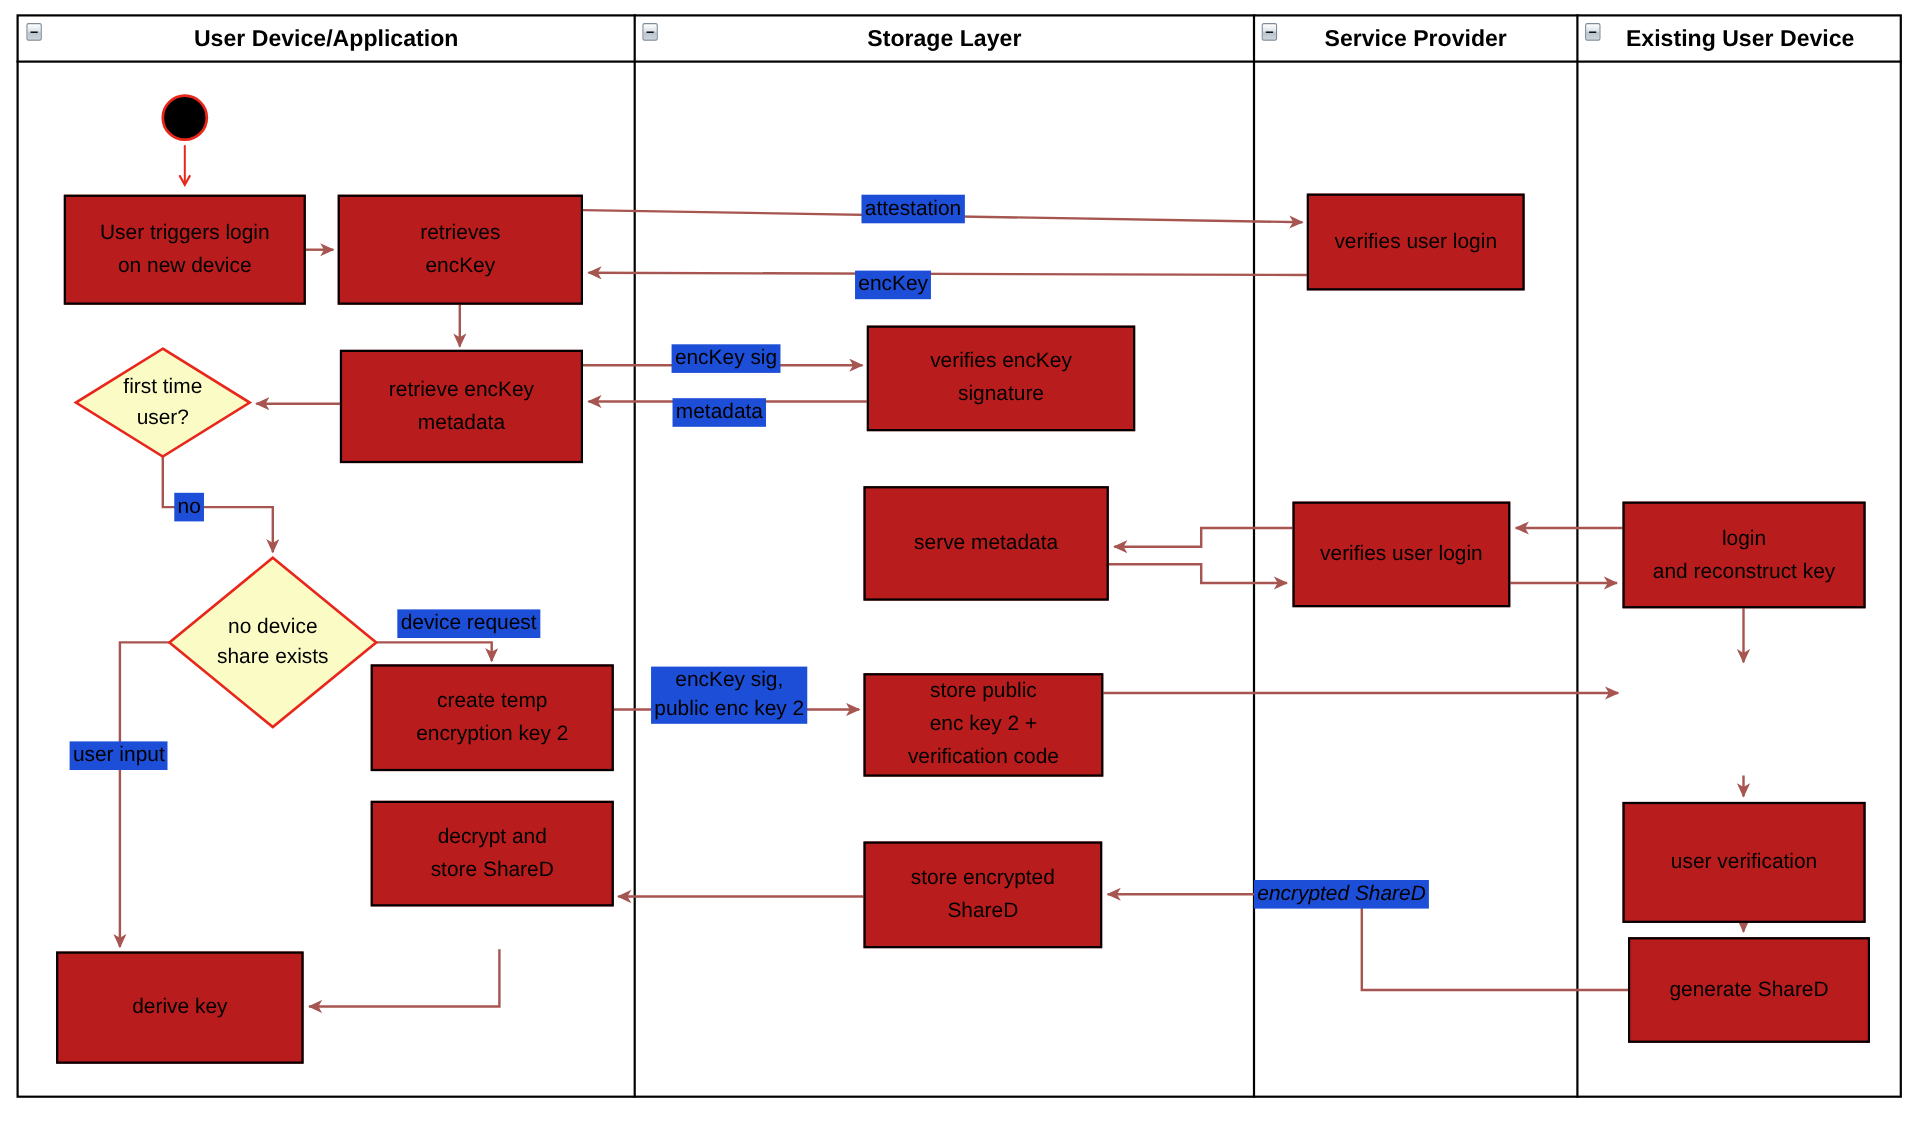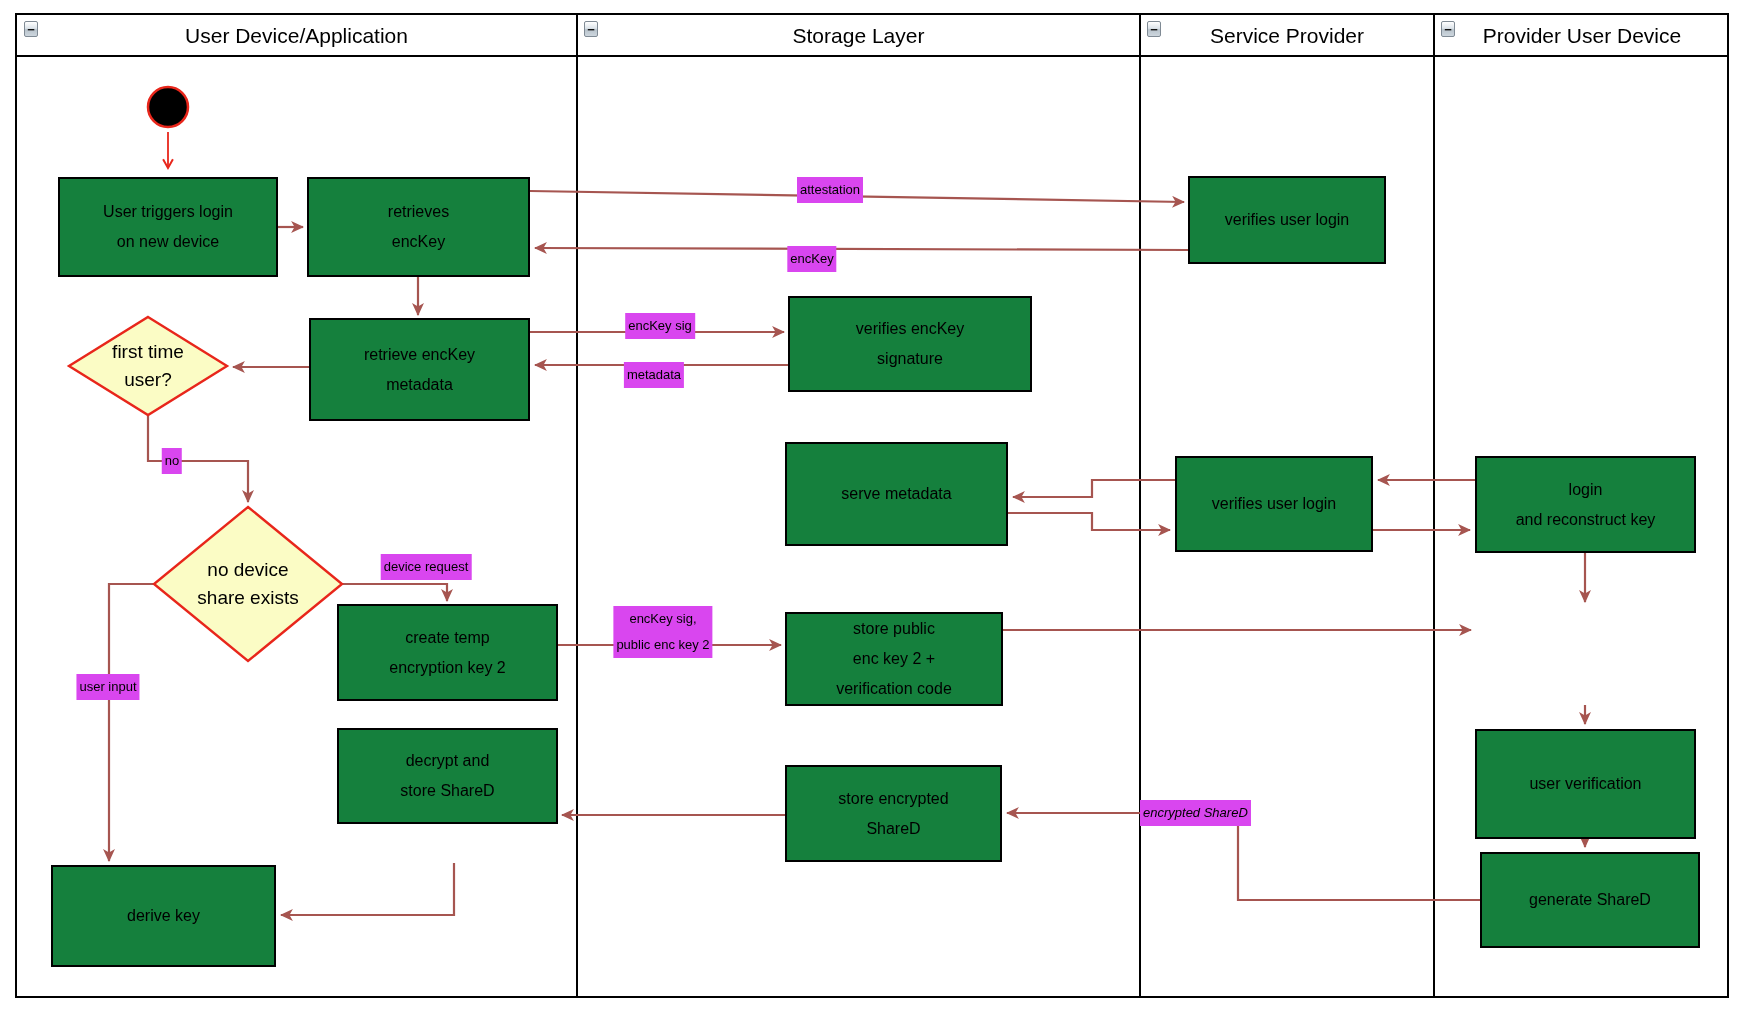--- a/index.html
+++ b/index.html
@@ -4,54 +4,54 @@
 <style>
   html,body{margin:0;padding:0;background:#fff;}
   .stage{position:relative;width:1756px;height:1026px;background:#fff;
          font-family:"Liberation Sans",sans-serif;color:#000;overflow:hidden;}
   
   .pool{position:absolute;left:15px;top:13px;width:1714px;height:985px;
         border:2px solid #000;box-sizing:border-box;background:#fff;z-index:0;}
   .header-line{position:absolute;left:15px;top:55px;width:1714px;height:2px;background:#000;z-index:0;}
   .lane-divider{position:absolute;top:13px;height:985px;width:2px;background:#000;z-index:0;}
   .lane-title{position:absolute;top:19px;height:34px;display:flex;align-items:center;justify-content:center;
-              font-size:21px;font-weight:normal;z-index:2;}
+              font-size:21px;font-weight:bold;z-index:2;}
   .collapse-btn{position:absolute;width:14px;height:16px;z-index:3;
                 border:1px solid #7f8a94;border-radius:2px;box-sizing:border-box;
                 background:linear-gradient(#ffffff 0%,#dde4ea 45%,#b9c4cd 55%,#cdd6dd 100%);
                 display:flex;align-items:center;justify-content:center;cursor:pointer;
                 font-size:13px;font-weight:bold;color:#111;line-height:1;}
   
   svg.edges{position:absolute;left:0;top:0;z-index:1;}
   
-  .node{position:absolute;border:2px solid #000;background:#15803d;box-sizing:border-box;
+  .node{position:absolute;border:2px solid #000;background:#b91c1c;box-sizing:border-box;
         display:flex;align-items:center;justify-content:center;text-align:center;
-        font-size:16px;line-height:30px;white-space:pre-line;z-index:2;}
+        font-size:19px;line-height:30px;white-space:pre-line;z-index:2;}
   .dtext{position:absolute;display:flex;align-items:center;justify-content:center;text-align:center;
          font-size:19px;line-height:28px;white-space:pre-line;z-index:2;}
   
-  .elabel{position:absolute;background:#d946ef;padding:0 3px;font-size:13px;line-height:26px;
+  .elabel{position:absolute;background:#1d4ed8;padding:0 3px;font-size:19px;line-height:26px;
           white-space:pre-line;text-align:center;transform:translate(-50%,-50%);z-index:3;}
   .elabel.left-anchor{transform:translate(0,-50%);font-style:italic;}
 </style>
 </head>
 <body>
 
 <div class="stage">
 
   <div class="pool"></div>
   <div class="header-line"></div>
   <div class="lane-divider" style="left:576px"></div>
   <div class="lane-divider" style="left:1139px"></div>
   <div class="lane-divider" style="left:1433px"></div>
 
   <div class="lane-title" style="left:17px;width:559px">User Device/Application</div>
   <div class="lane-title" style="left:578px;width:561px">Storage Layer</div>
   <div class="lane-title" style="left:1141px;width:292px">Service Provider</div>
-  <div class="lane-title" style="left:1435px;width:294px">Provider User Device</div>
+  <div class="lane-title" style="left:1435px;width:294px">Existing User Device</div>
 
   <div class="collapse-btn" style="left:24px;top:21px">−</div>
   <div class="collapse-btn" style="left:584px;top:21px">−</div>
   <div class="collapse-btn" style="left:1147px;top:21px">−</div>
   <div class="collapse-btn" style="left:1441px;top:21px">−</div>
 
   <svg class="edges" width="1756" height="1026">
     <defs>
       <marker id="head" viewBox="0 0 12 11" refX="11" refY="5.5" markerWidth="13" markerHeight="12" markerUnits="userSpaceOnUse" orient="auto">
         <path d="M0,0 L12,5.5 L0,11 L3.2,5.5 Z" fill="#A65550"></path>

